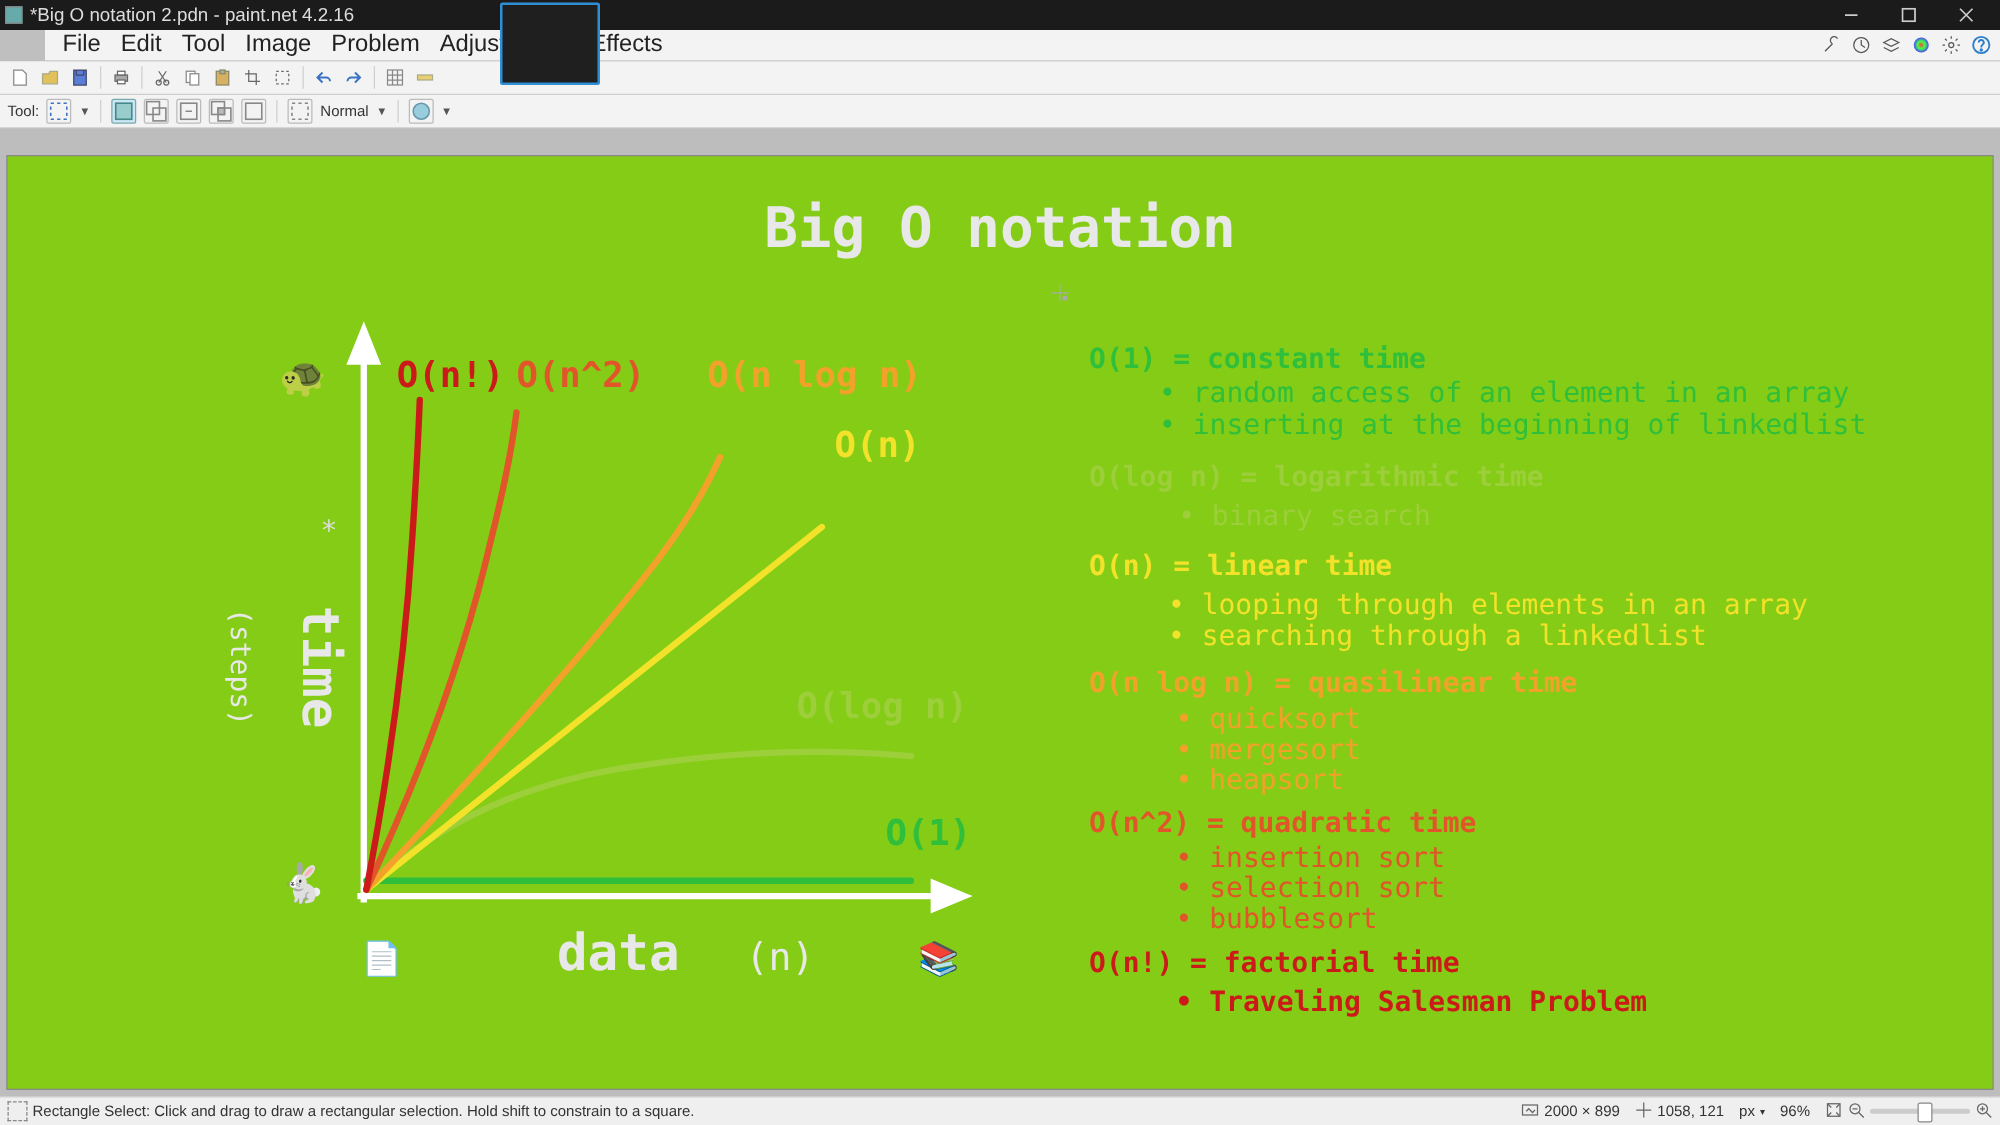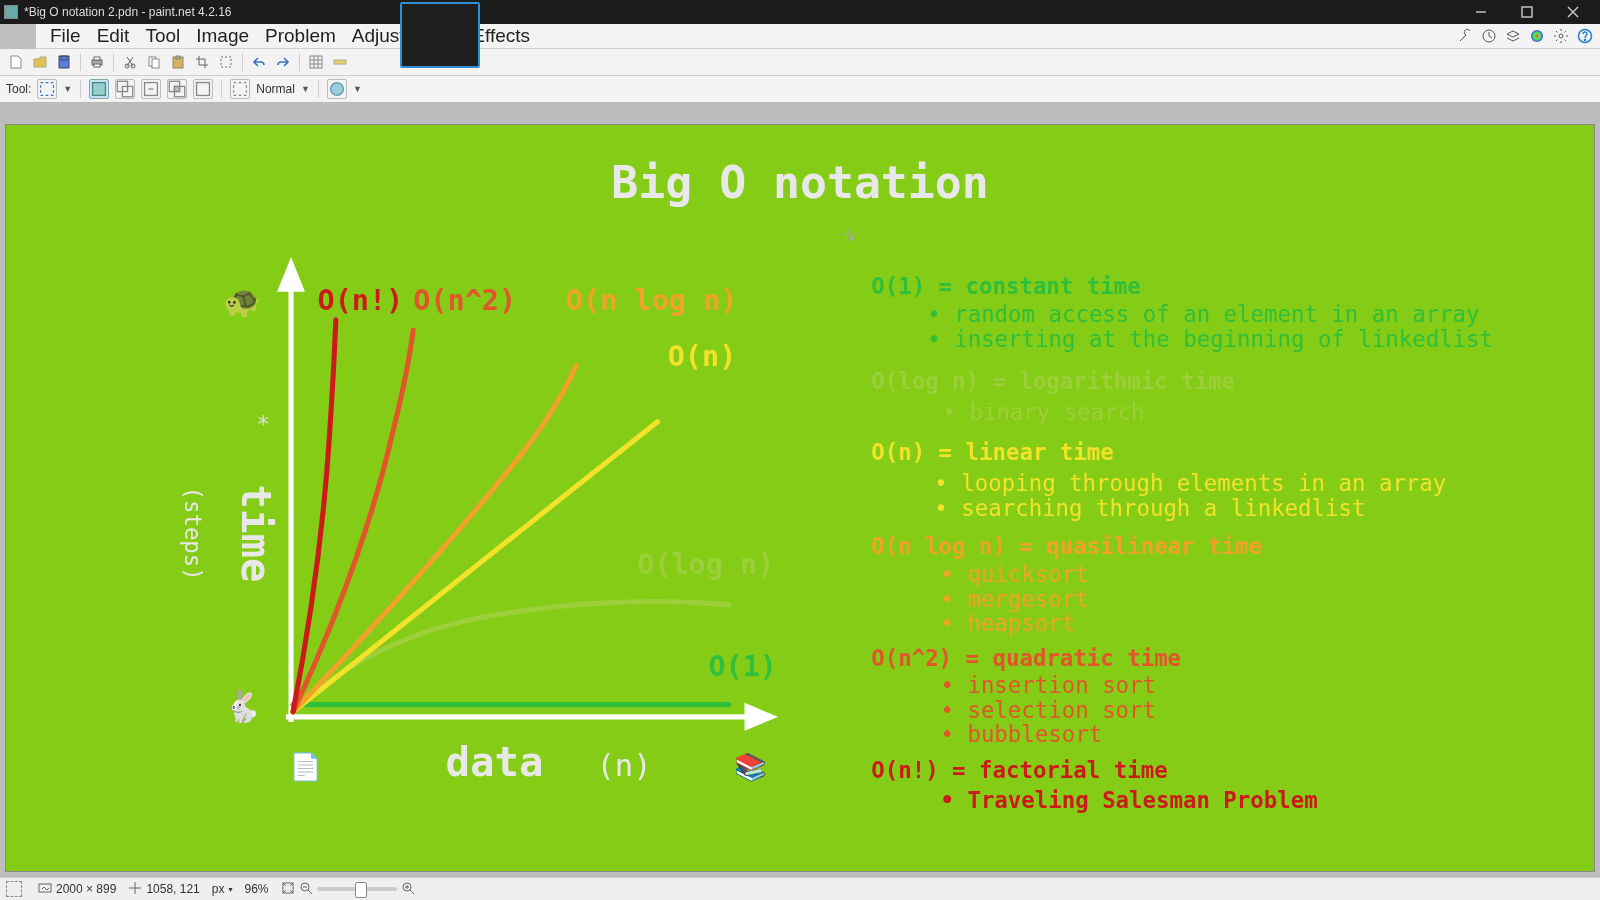--- a/index.html
+++ b/index.html
@@ -1,20 +1,20 @@
 <!DOCTYPE html>
 <html><head>
 <meta charset="utf-8">
 <style>
   html,body{margin:0;padding:0;height:100%;font-family:"Segoe UI",Tahoma,sans-serif;font-size:12px;background:#c0c0c0;overflow:hidden;}
   .app{display:flex;flex-direction:column;width:1600px;height:900px;background:#bfbfbf;}
   
   .titlebar{height:24px;background:#1b1b1b;color:#ddd;display:flex;align-items:center;padding:0 4px;}
   .titlebar .app-icon{width:14px;height:14px;display:inline-block;background:#6aa;border:1px solid #888;margin-right:6px;box-sizing:border-box;position:relative;}
-  .titlebar .title{flex:0 0 auto;font-size:12px;}
+  .titlebar .title{flex:0 0 auto;font-size:15px;}
   .titlebar .spacer{flex:1 1 auto;}
   .winbtn{width:46px;height:24px;display:flex;align-items:center;justify-content:center;color:#ccc;}
   .winbtn svg{width:12px;height:12px;stroke:#ccc;stroke-width:1.4;fill:none;}
   
   .menubar{height:24px;background:#f3f3f3;border-bottom:1px solid #cfcfcf;display:flex;align-items:center;padding:0 6px;font-size:19px;color:#222;position:relative;margin-left:36px;}
   .menubar .mi{padding:2px 8px;border-radius:2px;}
   .thumbstrip{position:absolute;left:364px;top:-22px;height:74px;display:flex;align-items:flex-start;}
   .thumb{width:76px;height:62px;background:#1f1f1f;border:2px solid #2f8ed4;margin-top:0;border-radius:2px;}
   .menubar .right-icons{margin-left:auto;display:flex;gap:6px;align-items:center;}
   .ri{width:18px;height:18px;display:flex;align-items:center;justify-content:center;}
@@ -340,20 +340,21 @@
 
           <text x="850" y="630" fill="#cc1a1a" font-weight="bold">O(n!) = factorial time</text>
           <text x="918" y="660" fill="#cc1a1a" font-weight="bold"><tspan>• </tspan><tspan>Traveling Salesman Problem</tspan></text>
         </g>
       </svg>
     </div>
   </div>
 
   <div class="status">
     <span style="width:14px;height:14px;border:1px dashed #888;margin-right:4px;"></span>
+    <span style="flex:1 1 auto;">Rectangle Select: Click and drag to draw a rectangular selection. Hold shift to constrain to a square.</span>
     <span class="seg">
       <span><svg viewBox="0 0 14 14" fill="none" stroke="#666">
             <rect x="1" y="3" width="12" height="8"></rect>
             <path d="M4 8 l2 -2 l3 3 l2 -2"></path>
           </svg></span>
       <span>2000 × 899</span>
     </span>
     <span class="seg">
       <span><svg viewBox="0 0 14 14" fill="none" stroke="#666">
             <path d="M7 1v12M1 7h12"></path>

